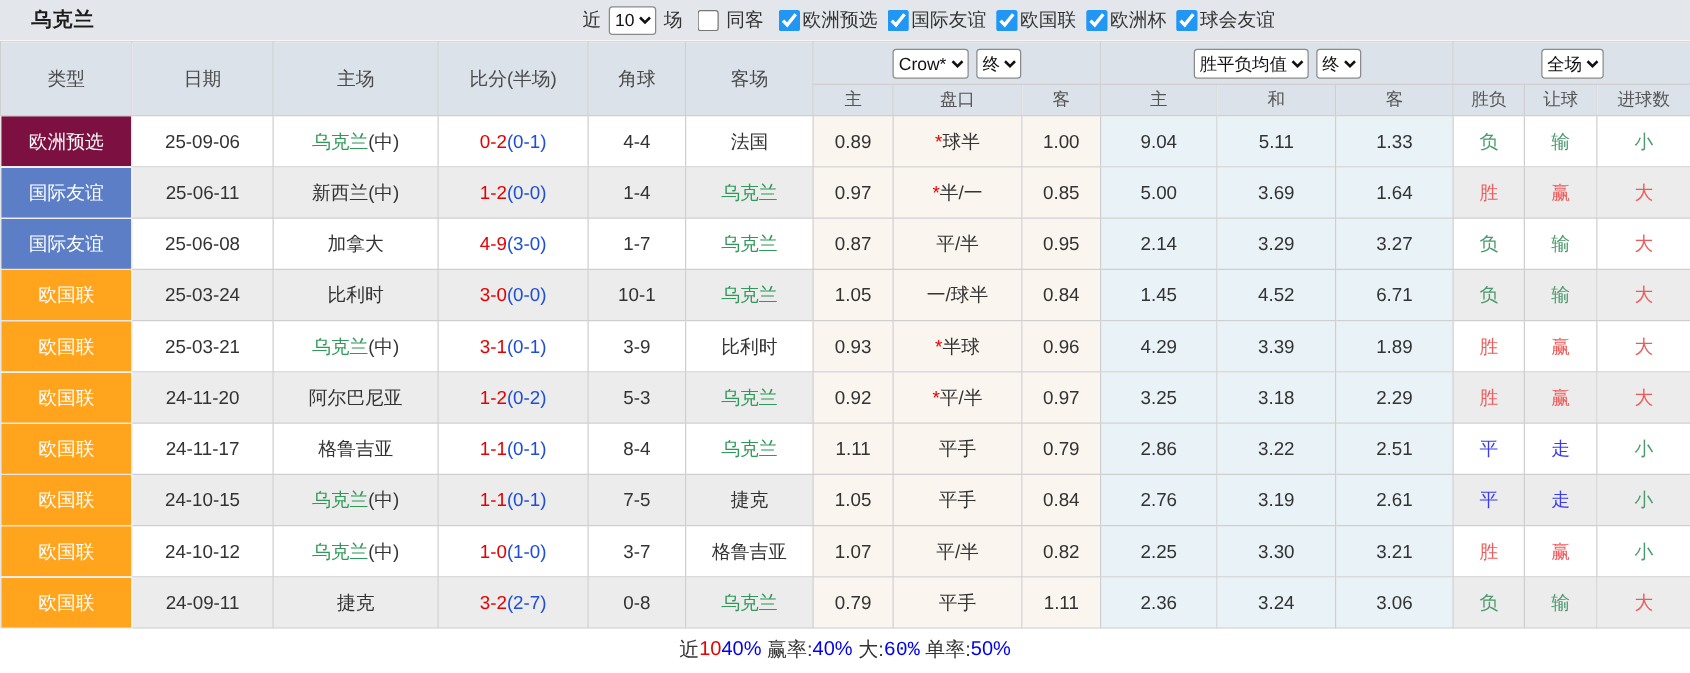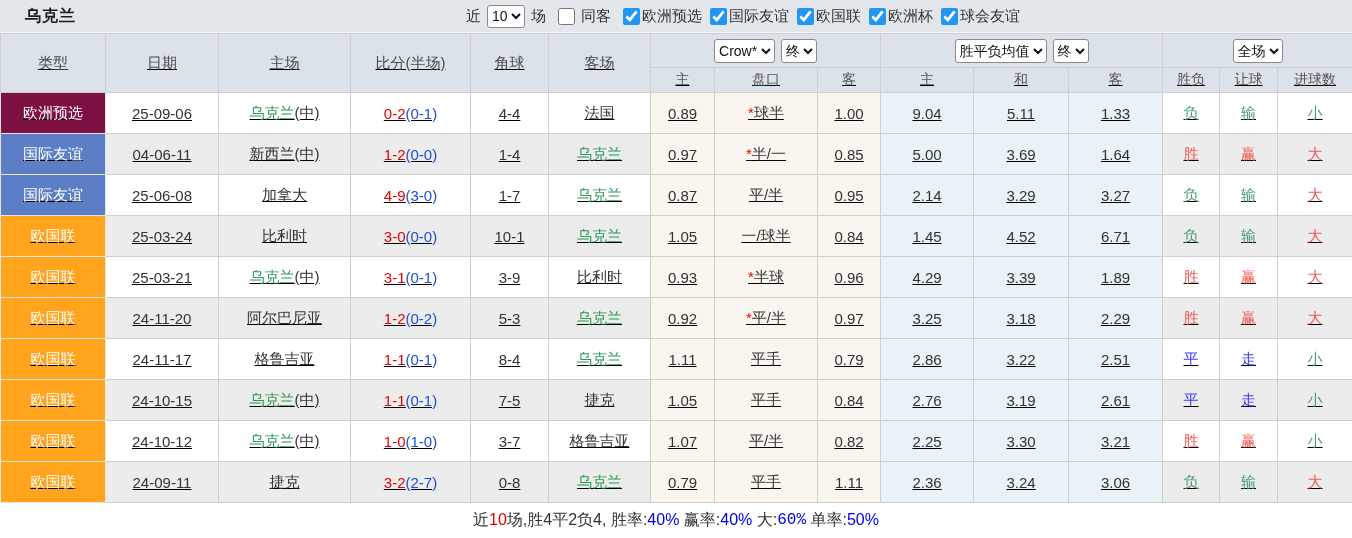--- a/index.html
+++ b/index.html
@@ -18,21 +18,21 @@
   .controls .lbl{margin:0 4px;}
   .controls select{
     font-size:14px;height:23px;margin:0 2px;border:1px solid #8a8a8a;border-radius:3px;background:#fff;color:#111;
   }
   .controls input[type=checkbox]{
     width:17px;height:17px;margin:0 2px 0 8px;accent-color:#2196f3;cursor:pointer;
   }
   .filter-item{display:flex;align-items:center;}
   .filter-item .lbl{margin:0;}
   
-  table{border-collapse:collapse;table-layout:fixed;width:1352px;text-decoration:underline;}
+  table{border-collapse:collapse;table-layout:fixed;width:1352px;}
   th,td{
     border:1px solid #cfcfcf;text-align:center;vertical-align:middle;
     padding:0;font-size:15px;color:#333;overflow:hidden;white-space:nowrap;
   }
   thead th{background:#dbe2e9;font-weight:normal;color:#4a4a4a;}
   .hdr-group{height:34px;}
   .hdr-sub th{height:24px;font-size:14px;color:#555;}
   thead select{
     font-size:14px;height:24px;border:1px solid #8a8a8a;border-radius:3px;background:#fff;color:#111;margin:0 3px;
   }
@@ -156,21 +156,21 @@
         <td class="c-ah">1.00</td>
         <td class="c-eu">9.04</td>
         <td class="c-eu">5.11</td>
         <td class="c-eu">1.33</td>
         <td class="r-green">负</td>
         <td class="r-green">输</td>
         <td class="r-green">小</td>
       </tr>
       <tr class="even">
         <td class="type-cell" style="background: rgb(91, 126, 198);">国际友谊</td>
-        <td>04-06-11</td>
+        <td>25-06-11</td>
         <td><span class="team-dark">新西兰</span><span class="team-dark">(中)</span></td>
         <td><span class="score-ft">1-2</span><span class="score-ht">(0-0)</span></td>
         <td>1-4</td>
         <td><span class="team-green">乌克兰</span></td>
         <td class="c-ah">0.97</td>
         <td class="c-ah"><span class="star">*</span>半/一</td>
         <td class="c-ah">0.85</td>
         <td class="c-eu">5.00</td>
         <td class="c-eu">3.69</td>
         <td class="c-eu">1.64</td>
@@ -313,21 +313,20 @@
         <td class="r-green">负</td>
         <td class="r-green">输</td>
         <td class="r-red">大</td>
       </tr>
     </tbody>
 </table>
 
 <div class="summary" id="summary">
     <span class="s-dark" style="white-space: pre;">近</span>
     <span class="s-red" style="white-space: pre;">10</span>
-    <span class="s-dark" style="white-space: pre;">场,胜4平2负4, 胜率:</span>
     <span class="s-blue" style="white-space: pre;">40%</span>
     <span class="s-dark" style="white-space: pre;"> 赢率:</span>
     <span class="s-blue" style="white-space: pre;">40%</span>
     <span class="s-dark" style="white-space: pre;"> 大:</span>
     <span class="s-blue" style="white-space: pre; font-family: Liberation Mono, monospace;">60%</span>
     <span class="s-dark" style="white-space: pre;"> 单率:</span>
     <span class="s-blue" style="white-space: pre;">50%</span>
   </div>
 
 </body></html>

